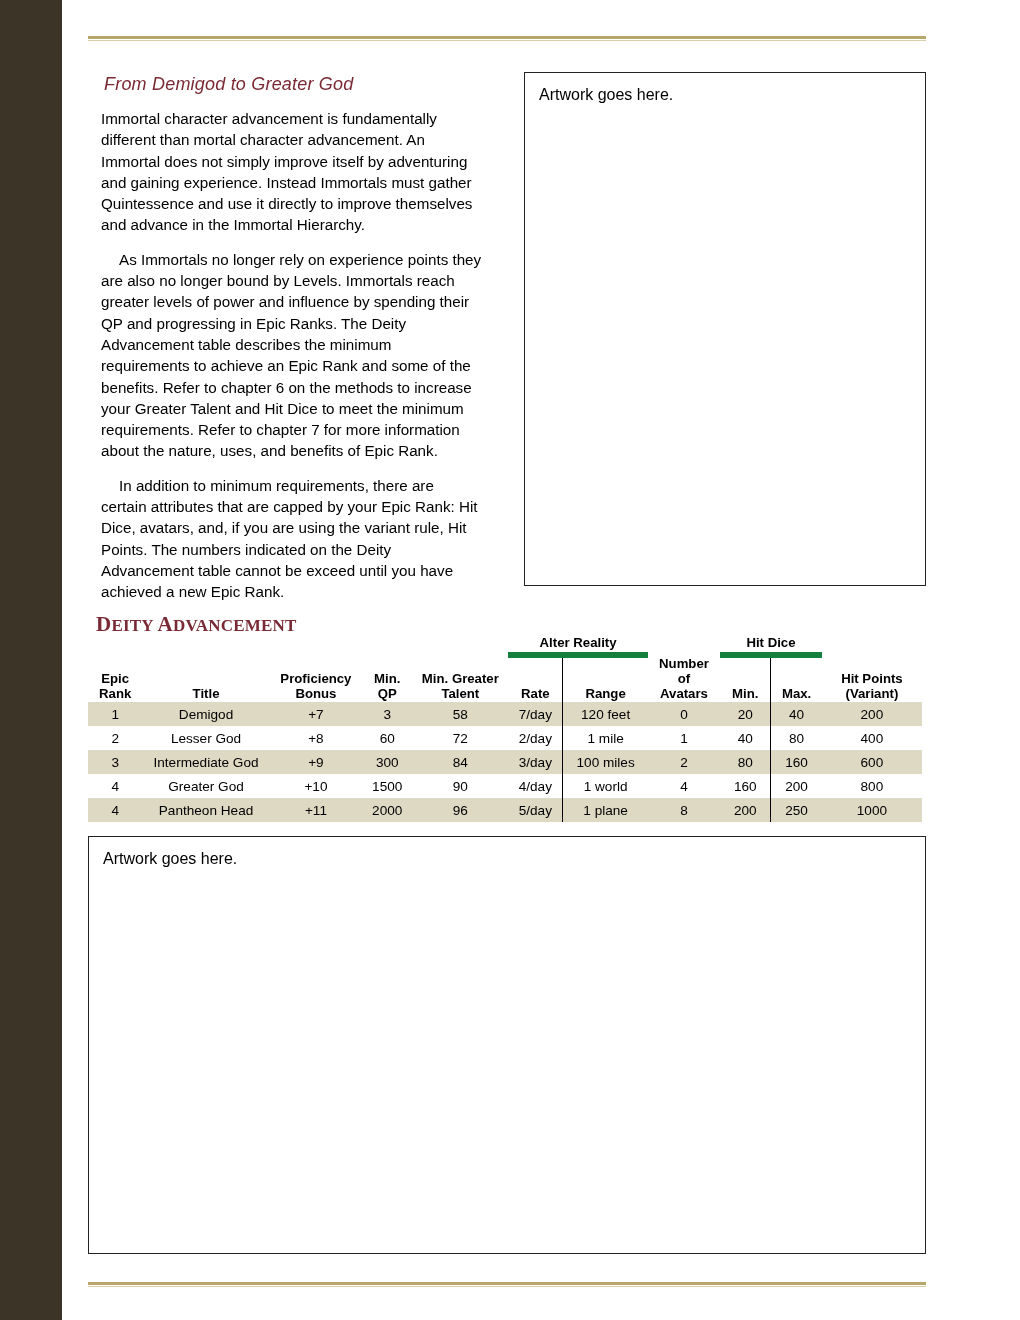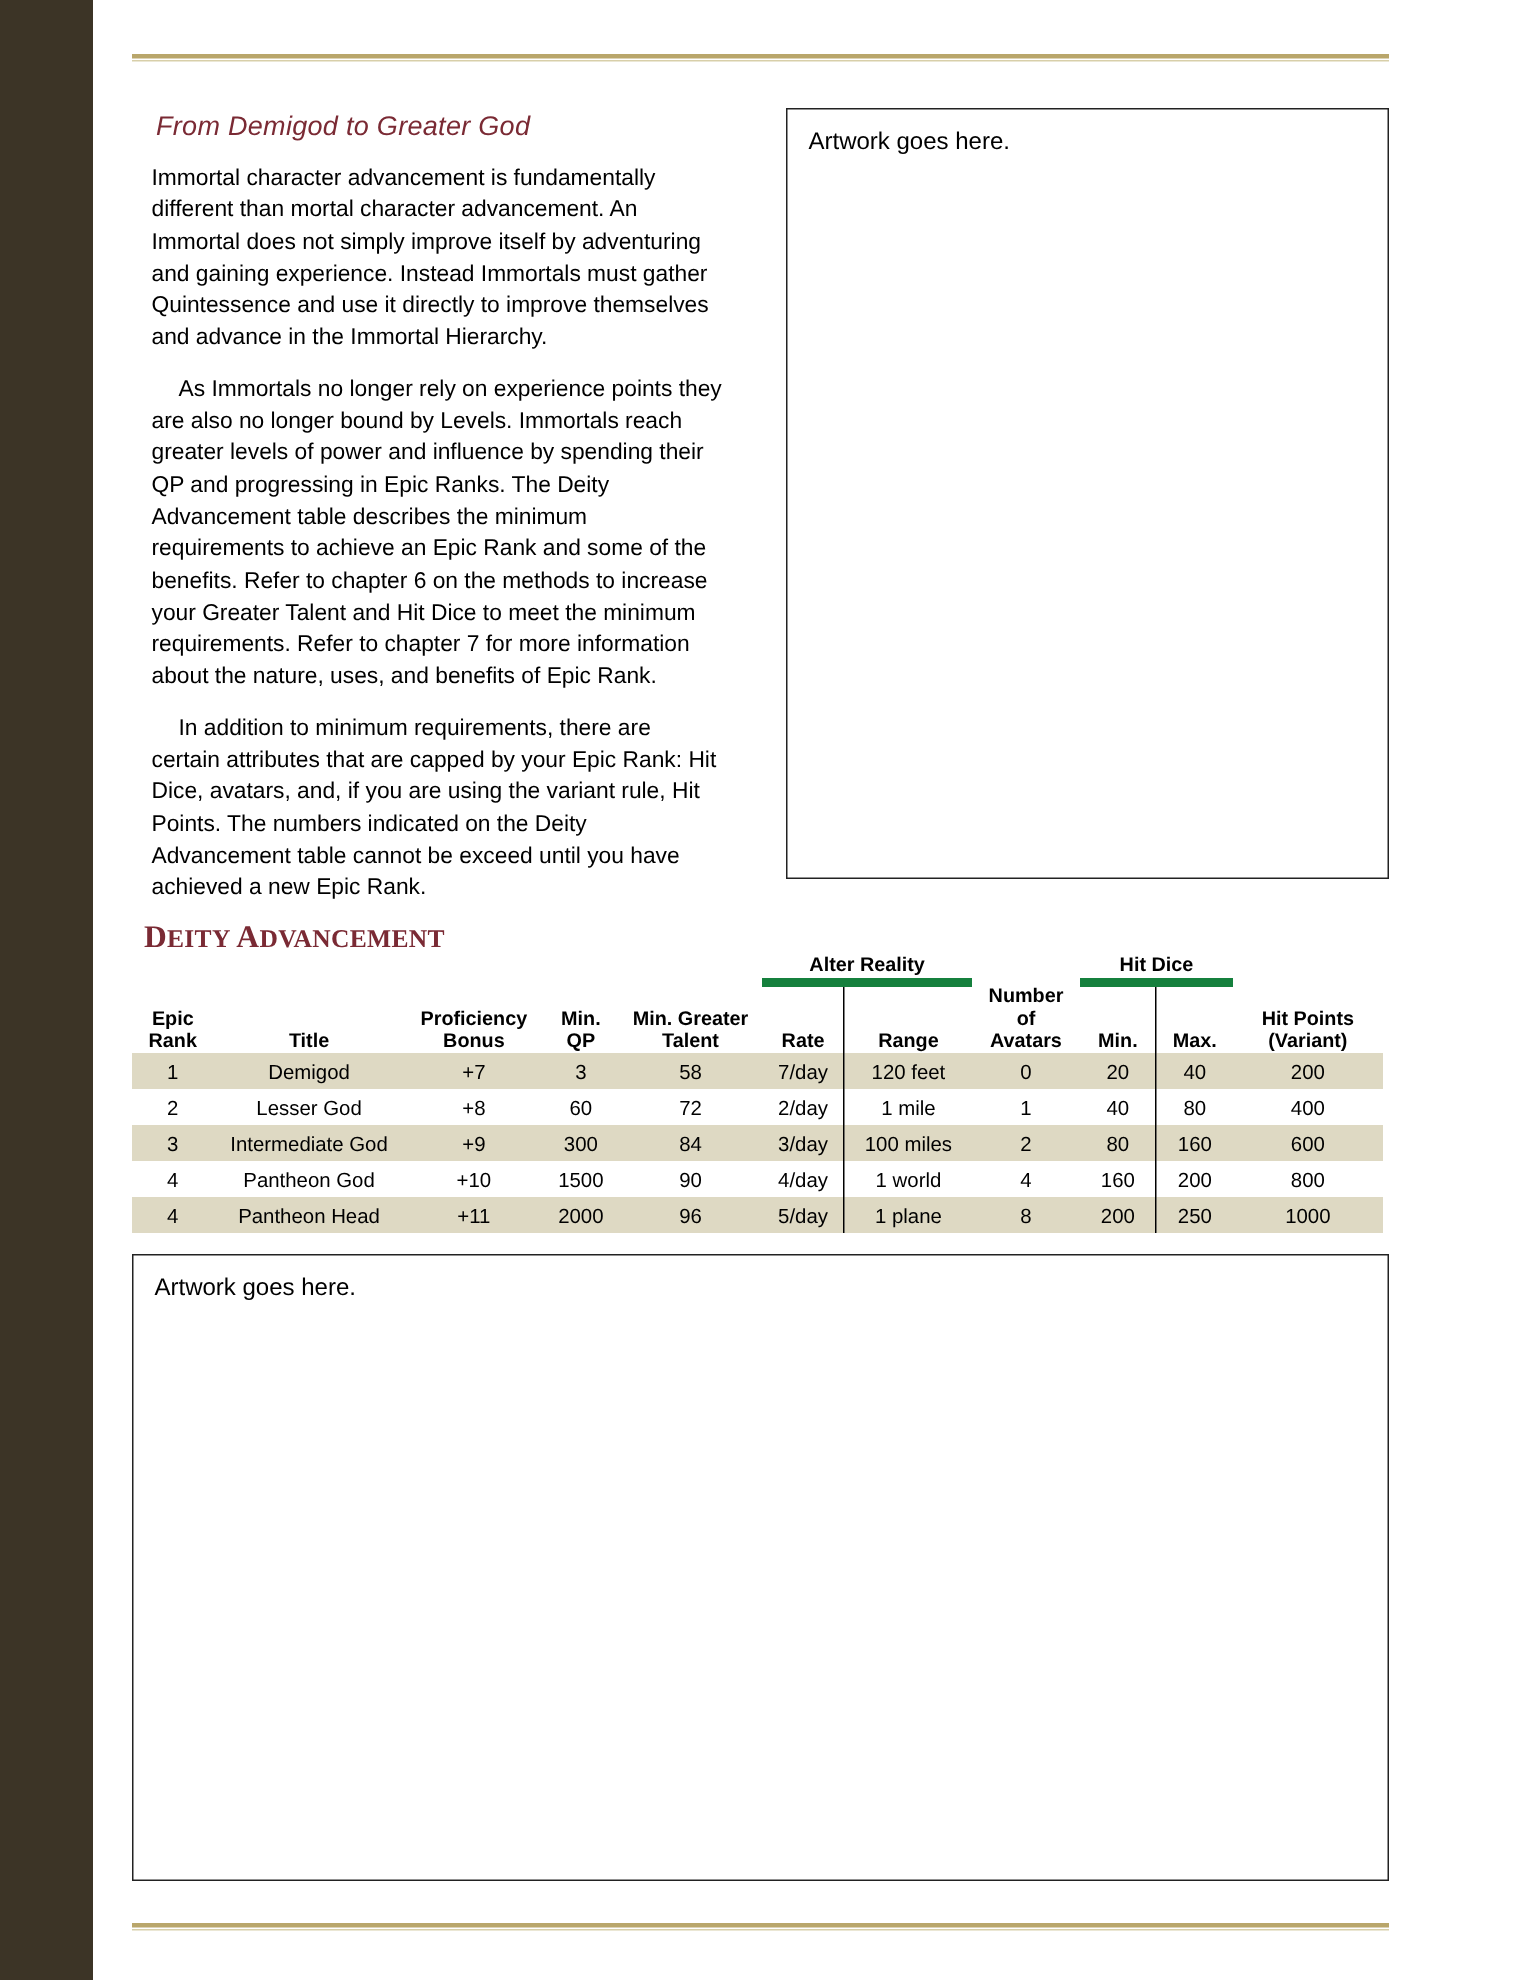--- a/index.html
+++ b/index.html
@@ -289,21 +289,21 @@
         <td>84</td>
         <td>3/day</td>
         <td class="vline-left">100 miles</td>
         <td class="avatar-cell">2</td>
         <td>80</td>
         <td class="vline-left">160</td>
         <td>600</td>
       </tr>
       <tr class="plain">
         <td>4</td>
-        <td>Pantheon God</td>
+        <td>Greater God</td>
         <td>+10</td>
         <td>1500</td>
         <td>90</td>
         <td>4/day</td>
         <td class="vline-left">1 world</td>
         <td class="avatar-cell">4</td>
         <td>160</td>
         <td class="vline-left">200</td>
         <td>800</td>
       </tr>

